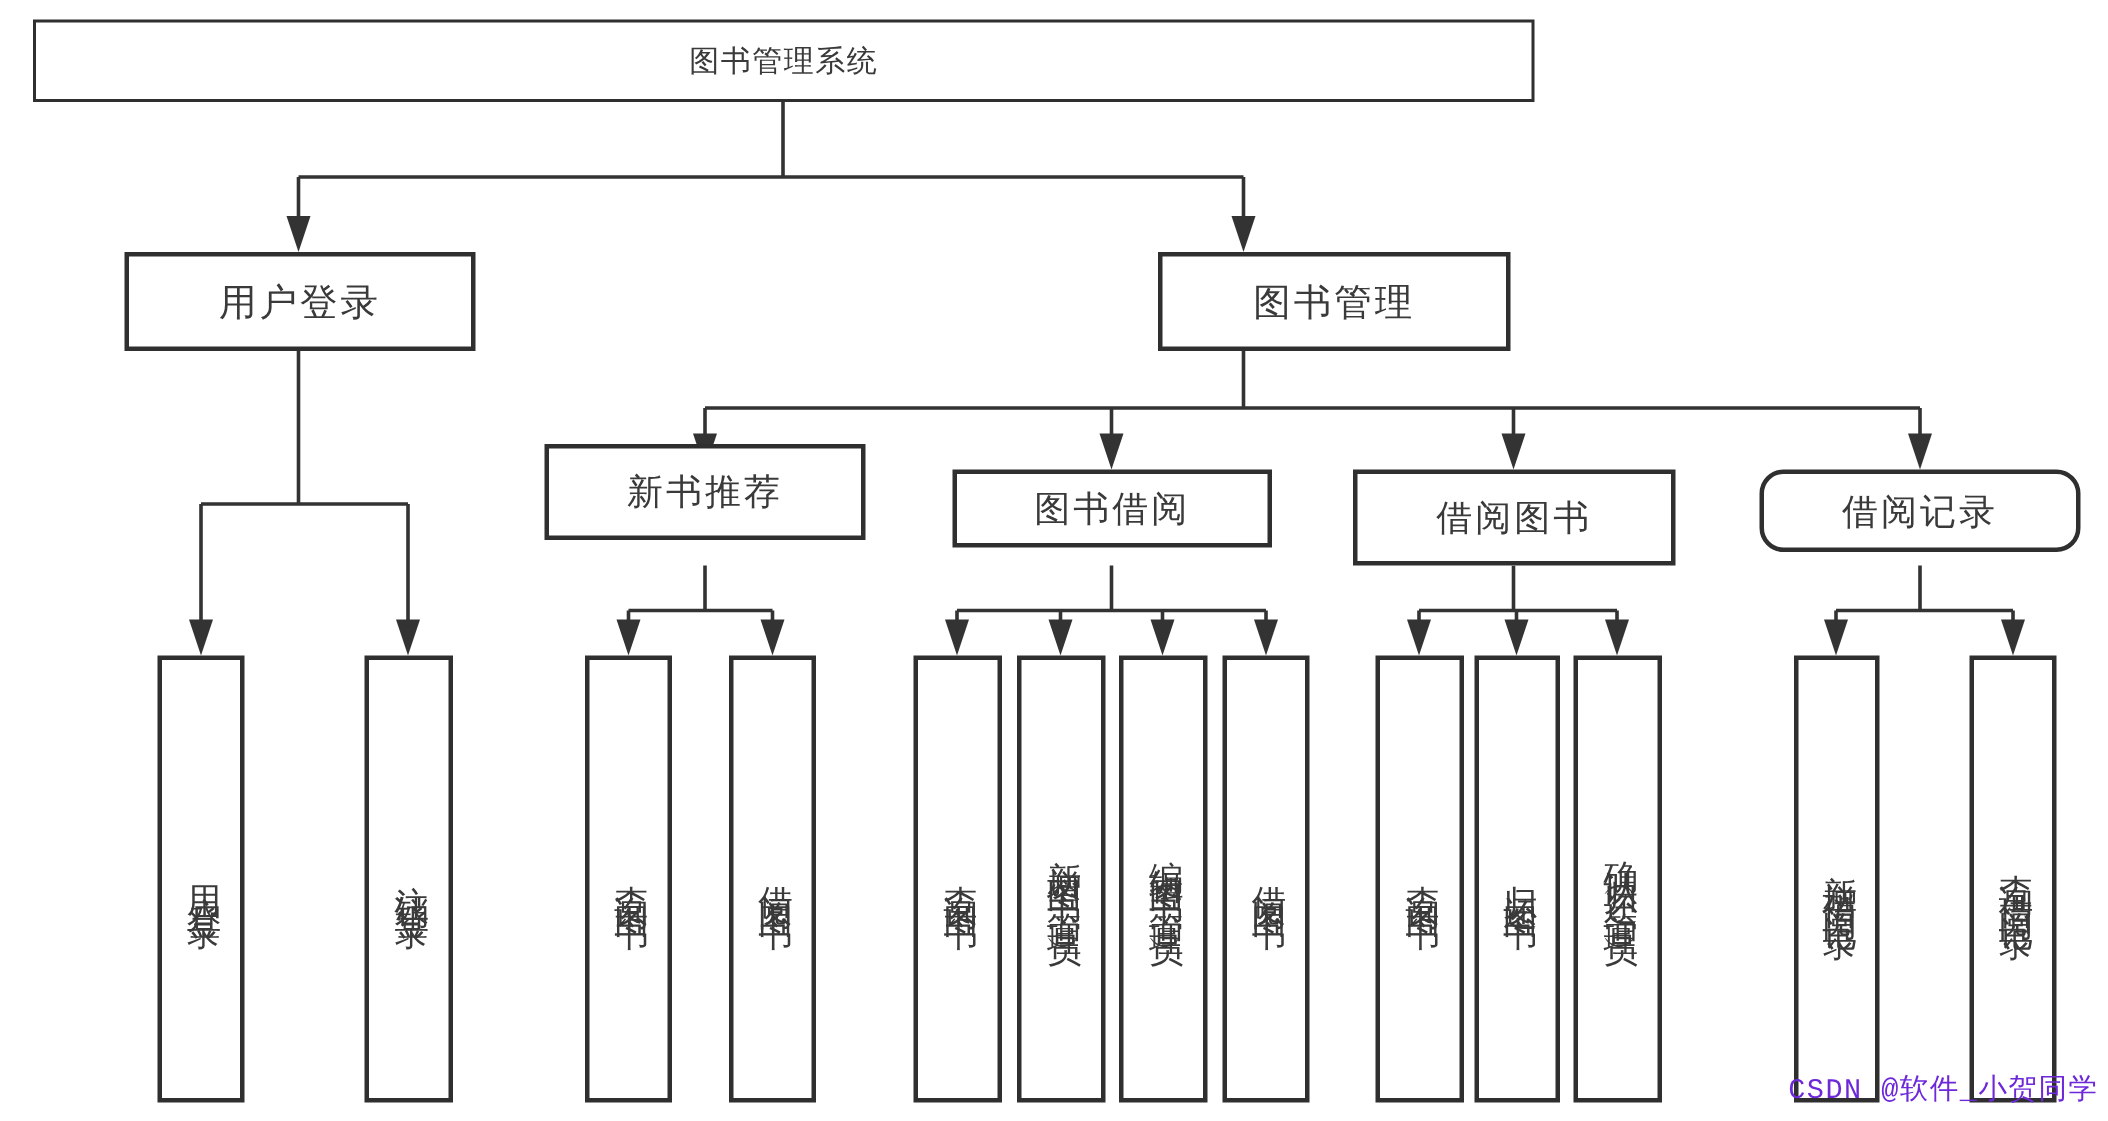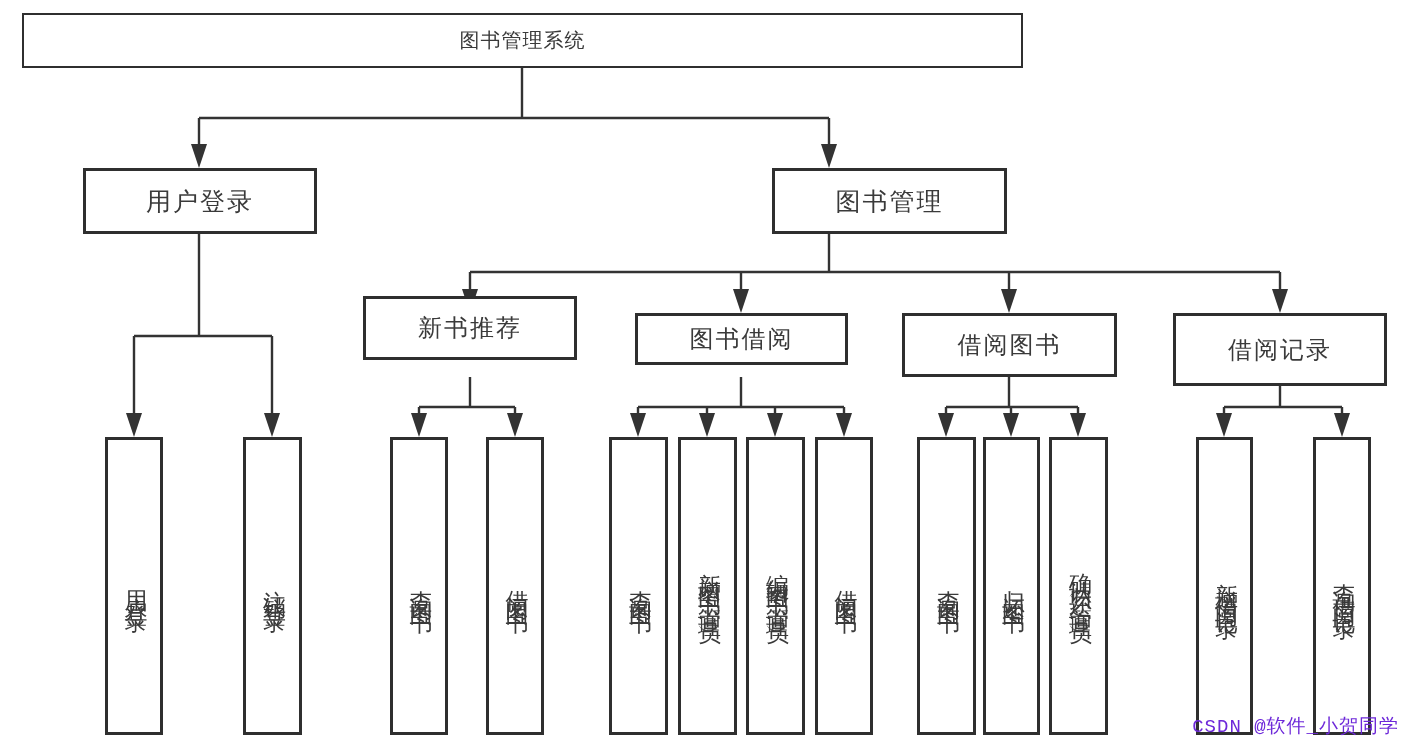--- a/index.html
+++ b/index.html
@@ -116,21 +116,21 @@
 
   <div class="node lvl3" style="left:363px; top:296px; width:214px; height:64px;">
     <span>新书推荐</span>
   </div>
   <div class="node lvl3" style="left:635px; top:313px; width:213px; height:52px;">
     <span>图书借阅</span>
   </div>
   <div class="node lvl3" style="left:902px; top:313px; width:215px; height:64px;">
     <span>借阅图书</span>
   </div>
-  <div class="node lvl3" style="left:1173px; top:313px; width:214px; height:73px;">
+  <div class="node lvl3" style="left:1173px; top:313px; width:214px; height:55px;border-radius:16px;">
     <span>借阅记录</span>
   </div>
 
   <div class="node leaf" style="left:105px; top:437px; width:58px; height:298px;">
     <span>用户登录</span>
   </div>
   <div class="node leaf" style="left:243px; top:437px; width:59px; height:298px;">
     <span>注销登录</span>
   </div>
 

